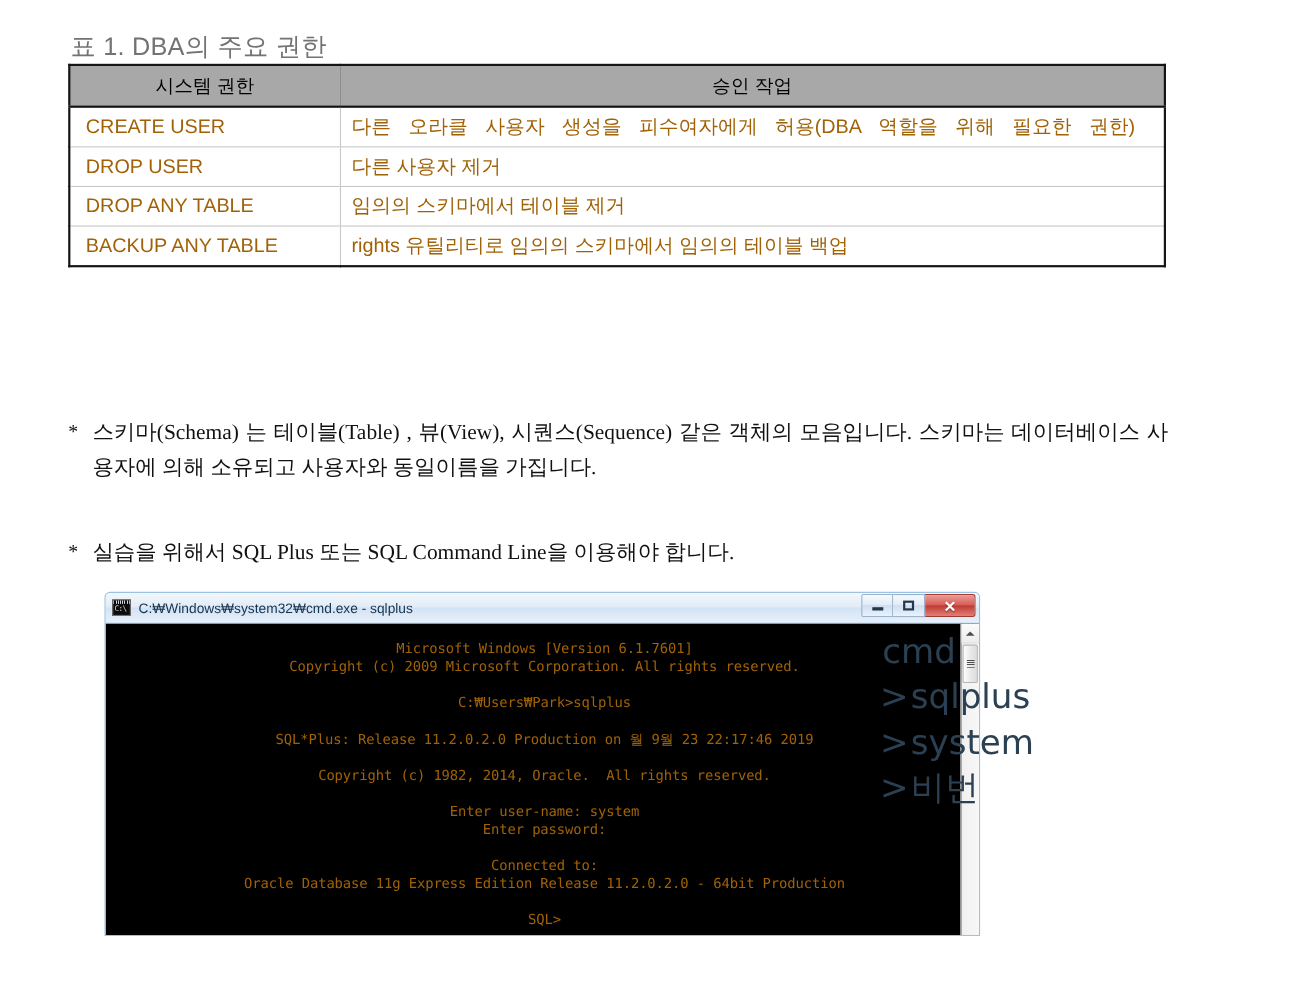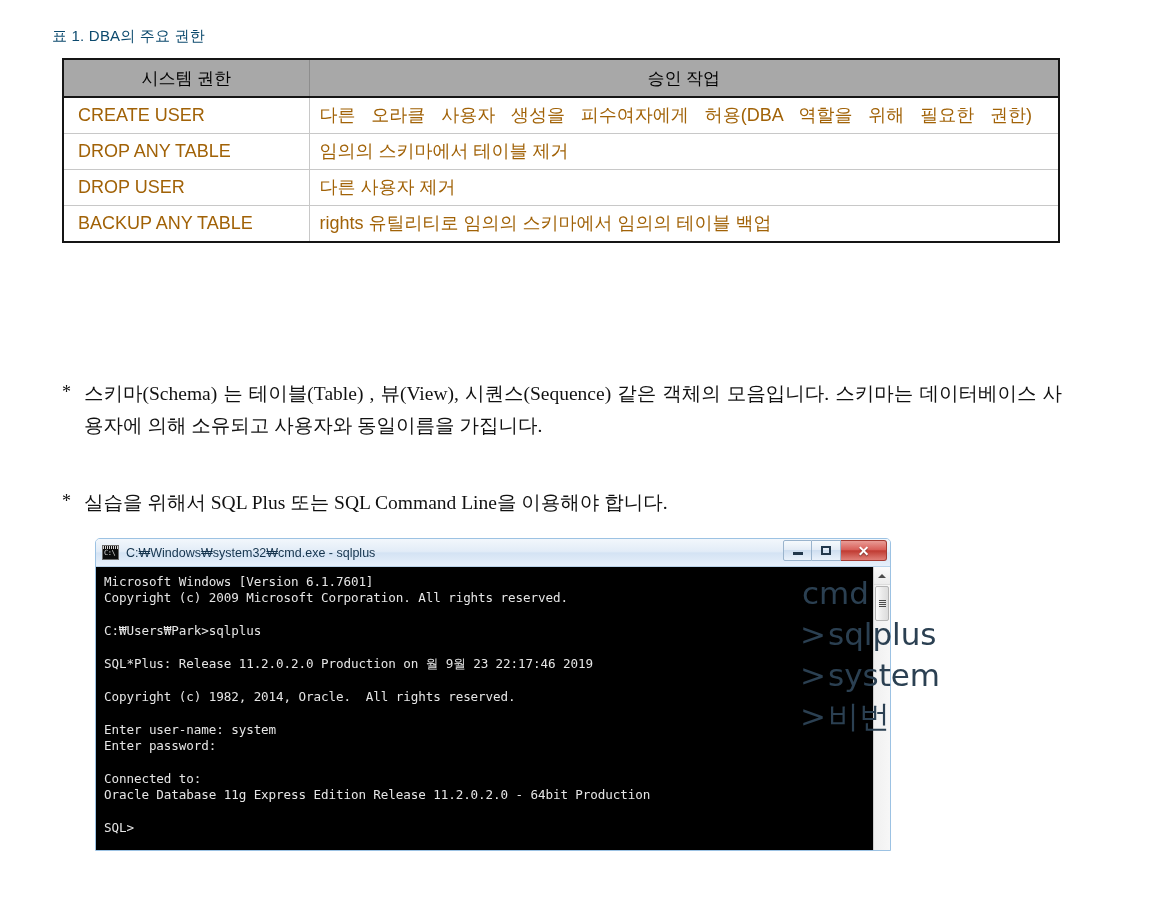--- a/index.html
+++ b/index.html
@@ -13,25 +13,25 @@
     height: 899px;
     position: relative;
     font-family: "Liberation Sans", "DejaVu Sans", sans-serif;
     color: #000000;
     overflow: hidden;
   }
 
   
   .table-caption {
     position: absolute;
-    left: 52px;
+    left: 64px;
     top: 27px;
-    font-size: 15px;
+    font-size: 23px;
     letter-spacing: 0.2px;
-    color: #0c4a6e;
+    color: #737373;
     white-space: nowrap;
   }
 
   
   .priv-table {
     position: absolute;
     left: 62px;
     top: 58px;
     width: 996px;
     border-collapse: collapse;
@@ -196,27 +196,28 @@
 
   .console-body {
     position: relative;
     height: 285px;
     background: #000000;
     padding: 3px 0 0 4px;
     box-sizing: border-box;
     overflow: hidden;
   }
   .console-text {
-    margin: 4px;
+    margin: 12px;
     font-family: "DejaVu Sans Mono", "Liberation Mono", monospace;
     font-size: 12.6px;
     line-height: 16.4px;
-    color: #e5e5e5;
+    color: #a16207;
     white-space: pre;
     letter-spacing: -0.1px;
+    text-align: center;
   }
   .caret {
     display: inline-block;
     width: 8px;
     height: 3px;
     background: #d8d8d8;
     vertical-align: baseline;
     margin-left: 3px;
   }
 
@@ -290,26 +291,26 @@
       <th>시스템 권한</th>
       <th>승인 작업</th>
     </tr>
   </thead>
   <tbody>
     <tr>
       <td class="priv">CREATE USER</td>
       <td class="spread">다른 오라클 사용자 생성을 피수여자에게 허용(DBA 역할을 위해 필요한 권한)</td>
     </tr>
     <tr>
+      <td class="priv">DROP USER</td>
+      <td>다른 사용자 제거</td>
+    </tr>
+    <tr>
       <td class="priv">DROP ANY TABLE</td>
       <td>임의의 스키마에서 테이블 제거</td>
-    </tr>
-    <tr>
-      <td class="priv">DROP USER</td>
-      <td>다른 사용자 제거</td>
     </tr>
     <tr>
       <td class="priv">BACKUP    ANY TABLE</td>
       <td>rights 유틸리티로 임의의 스키마에서 임의의 테이블 백업</td>
     </tr>
   </tbody>
 </table>
 
 <div class="note" id="note-schema">
   <span class="star">*</span>

